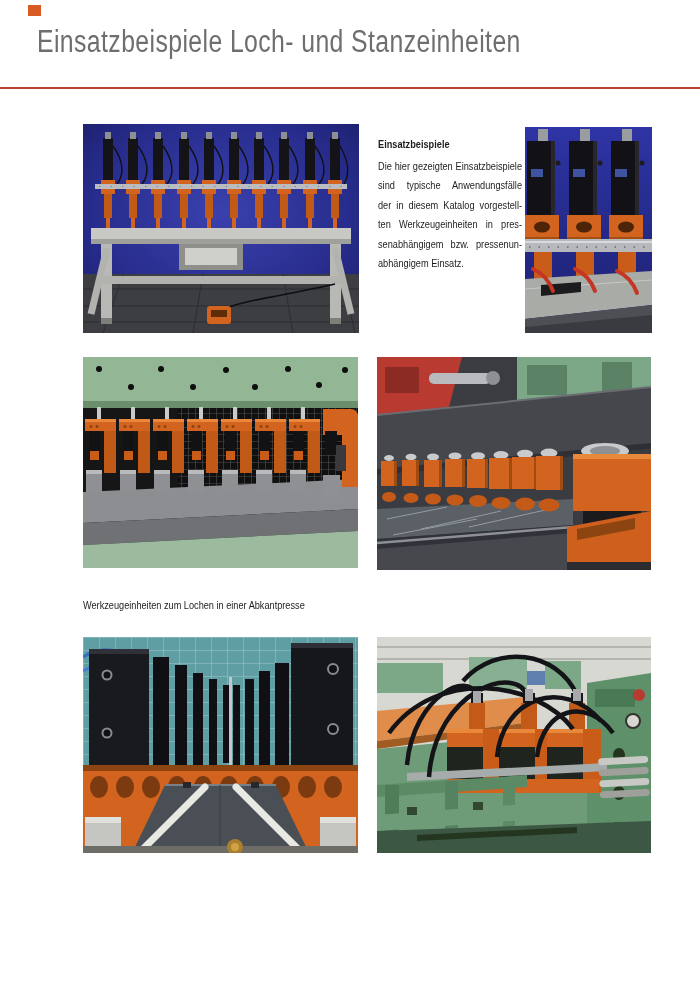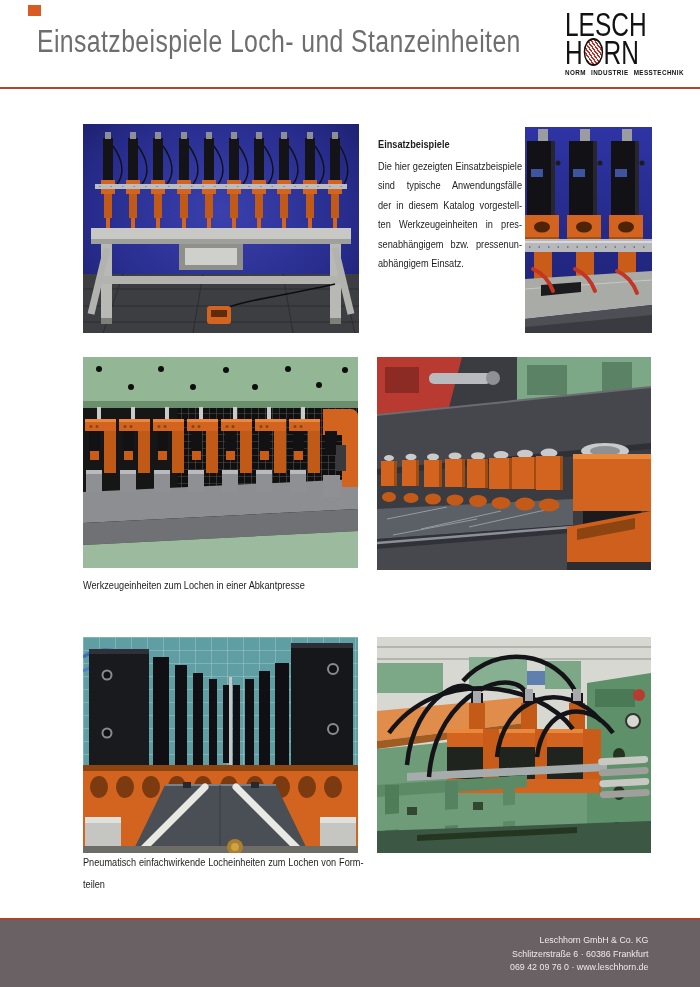--- a/index.html
+++ b/index.html
@@ -25,47 +25,40 @@
   
   .intro{position:absolute;left:378px;top:122px;margin-top:16px;}
   .intro-inner{transform:scaleX(.80);transform-origin:0 0;width:180px;}
   .intro-head{font-weight:bold;font-size:11.5px;margin-bottom:7px;}
   .intro-line{font-size:11.5px;line-height:19.4px;text-align:justify;}
   .intro-line.jl{text-align-last:justify;}
 
   
   figure{margin:0;padding:0;position:absolute;}
   figure svg{display:block;}
-  .cap{position:absolute;}
+  .cap{position:absolute;margin-top:20px;}
   .cap-inner{transform:scaleX(.85);transform-origin:0 0;font-size:10.8px;line-height:22px;color:#1d1d1d;}
   .cap-line{white-space:nowrap;}
   .cap-just{white-space:normal;text-align:justify;text-align-last:justify;}
 
   
   .footer{position:absolute;left:0;bottom:0;width:700px;height:67px;background:#6a6165;
     border-top:2px solid #a9452e;}
   .footer-text{position:absolute;right:52px;top:13px;text-align:right;color:#eee9eb;
     font-size:9.6px;line-height:13.5px;transform:scaleX(.92);transform-origin:100% 0;white-space:nowrap;}
 </style>
 </head>
 <body>
 
 <div class="page">
 
   <div class="accent-square"></div>
 
   <div class="page-title">Einsatzbeispiele Loch- und Stanzeinheiten</div>
 
-  <div class="logo">
-    <div class="logo-lines">
-      <div class="logo-line">LESCH</div>
-      <div class="logo-line"><span>H</span><span class="hatch-o"></span><span>RN</span></div>
-    </div>
-    <div class="logo-sub">NORM INDUSTRIE MESSTECHNIK</div>
-  </div>
 
   <div class="header-rule"></div>
 
   <figure style="left:83px;top:124px;">
     <svg width="276" height="209" viewBox="0 0 276 209">
       <defs>
         <radialGradient id="f1bg" cx="50%" cy="42%" r="78%">
           <stop offset="0" stop-color="#3a41ad"></stop>
             <stop offset=".6" stop-color="#272c8c"></stop>
             <stop offset="1" stop-color="#181b5e"></stop>
@@ -437,28 +430,15 @@
         <path d="M120,120 C126,60 186,40 224,84"></path>
         <path d="M12,96 C60,30 160,44 196,92"></path>
         <path d="M160,120 C166,70 210,60 236,96"></path>
       </g>
       <rect x="96" y="54" width="8" height="12" fill="#a8a9ad"></rect>
       <rect x="148" y="52" width="8" height="12" fill="#a8a9ad"></rect>
       <rect x="196" y="52" width="8" height="12" fill="#a8a9ad"></rect>
     </svg>
   </figure>
 
-  <div class="cap" style="left:83px;top:851px;width:280px;">
-    <div class="cap-inner" style="width:330px;">
-      <div class="cap-line cap-just">Pneumatisch einfachwirkende Locheinheiten zum Lochen von Form-</div>
-      <div class="cap-line">teilen</div>
-    </div>
-  </div>
-
-  <div class="footer">
-    <div class="footer-text">
-      <div>Leschhorn GmbH &amp; Co. KG</div>
-      <div>Schlitzerstraße 6 · 60386 Frankfurt</div>
-      <div>069 42 09 76 0 · www.leschhorn.de</div>
-    </div>
-  </div>
+
 
 </div>
 
 </body></html>

